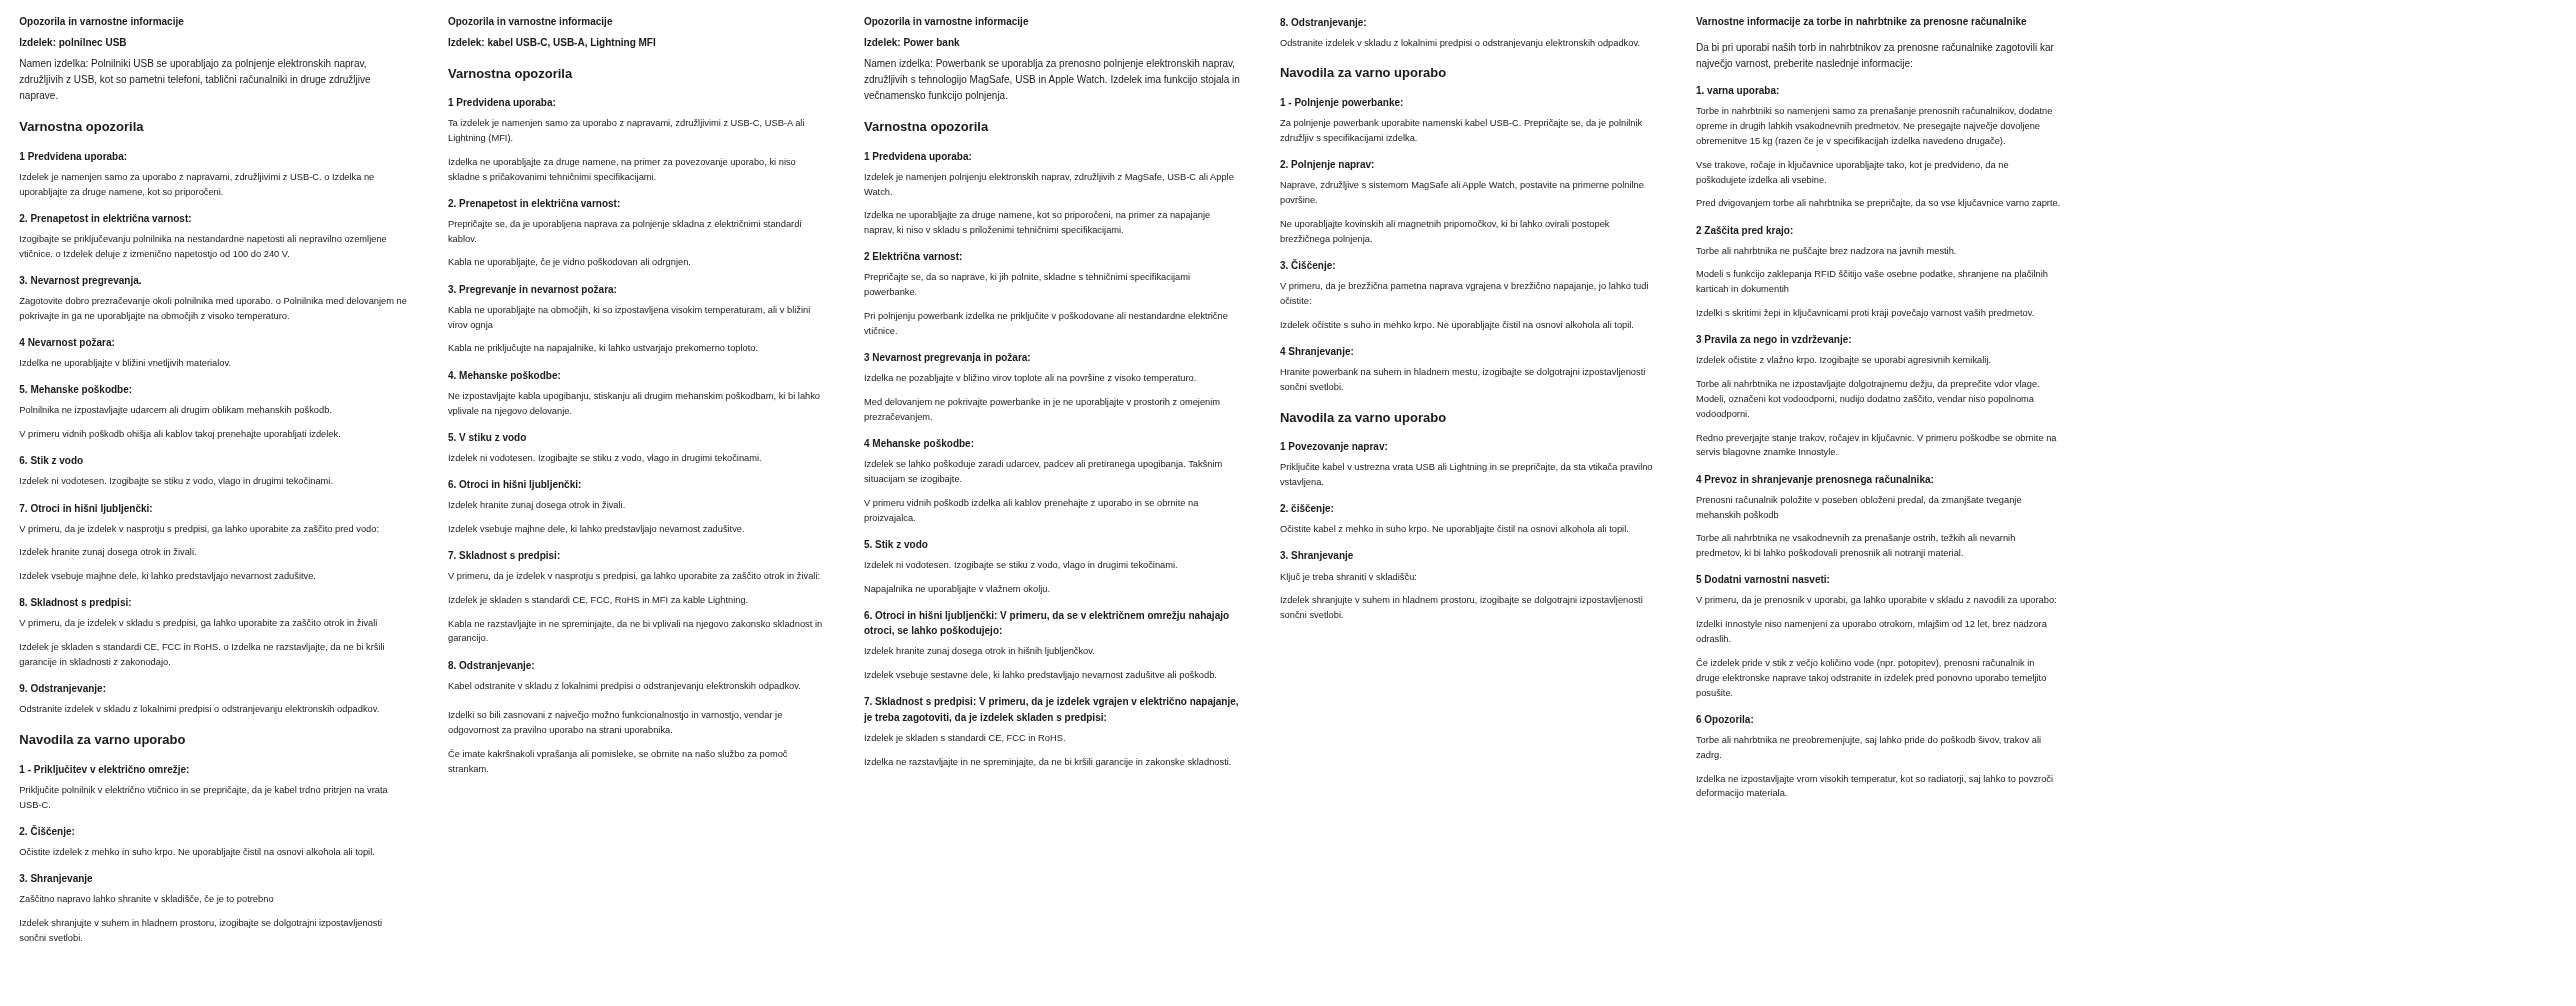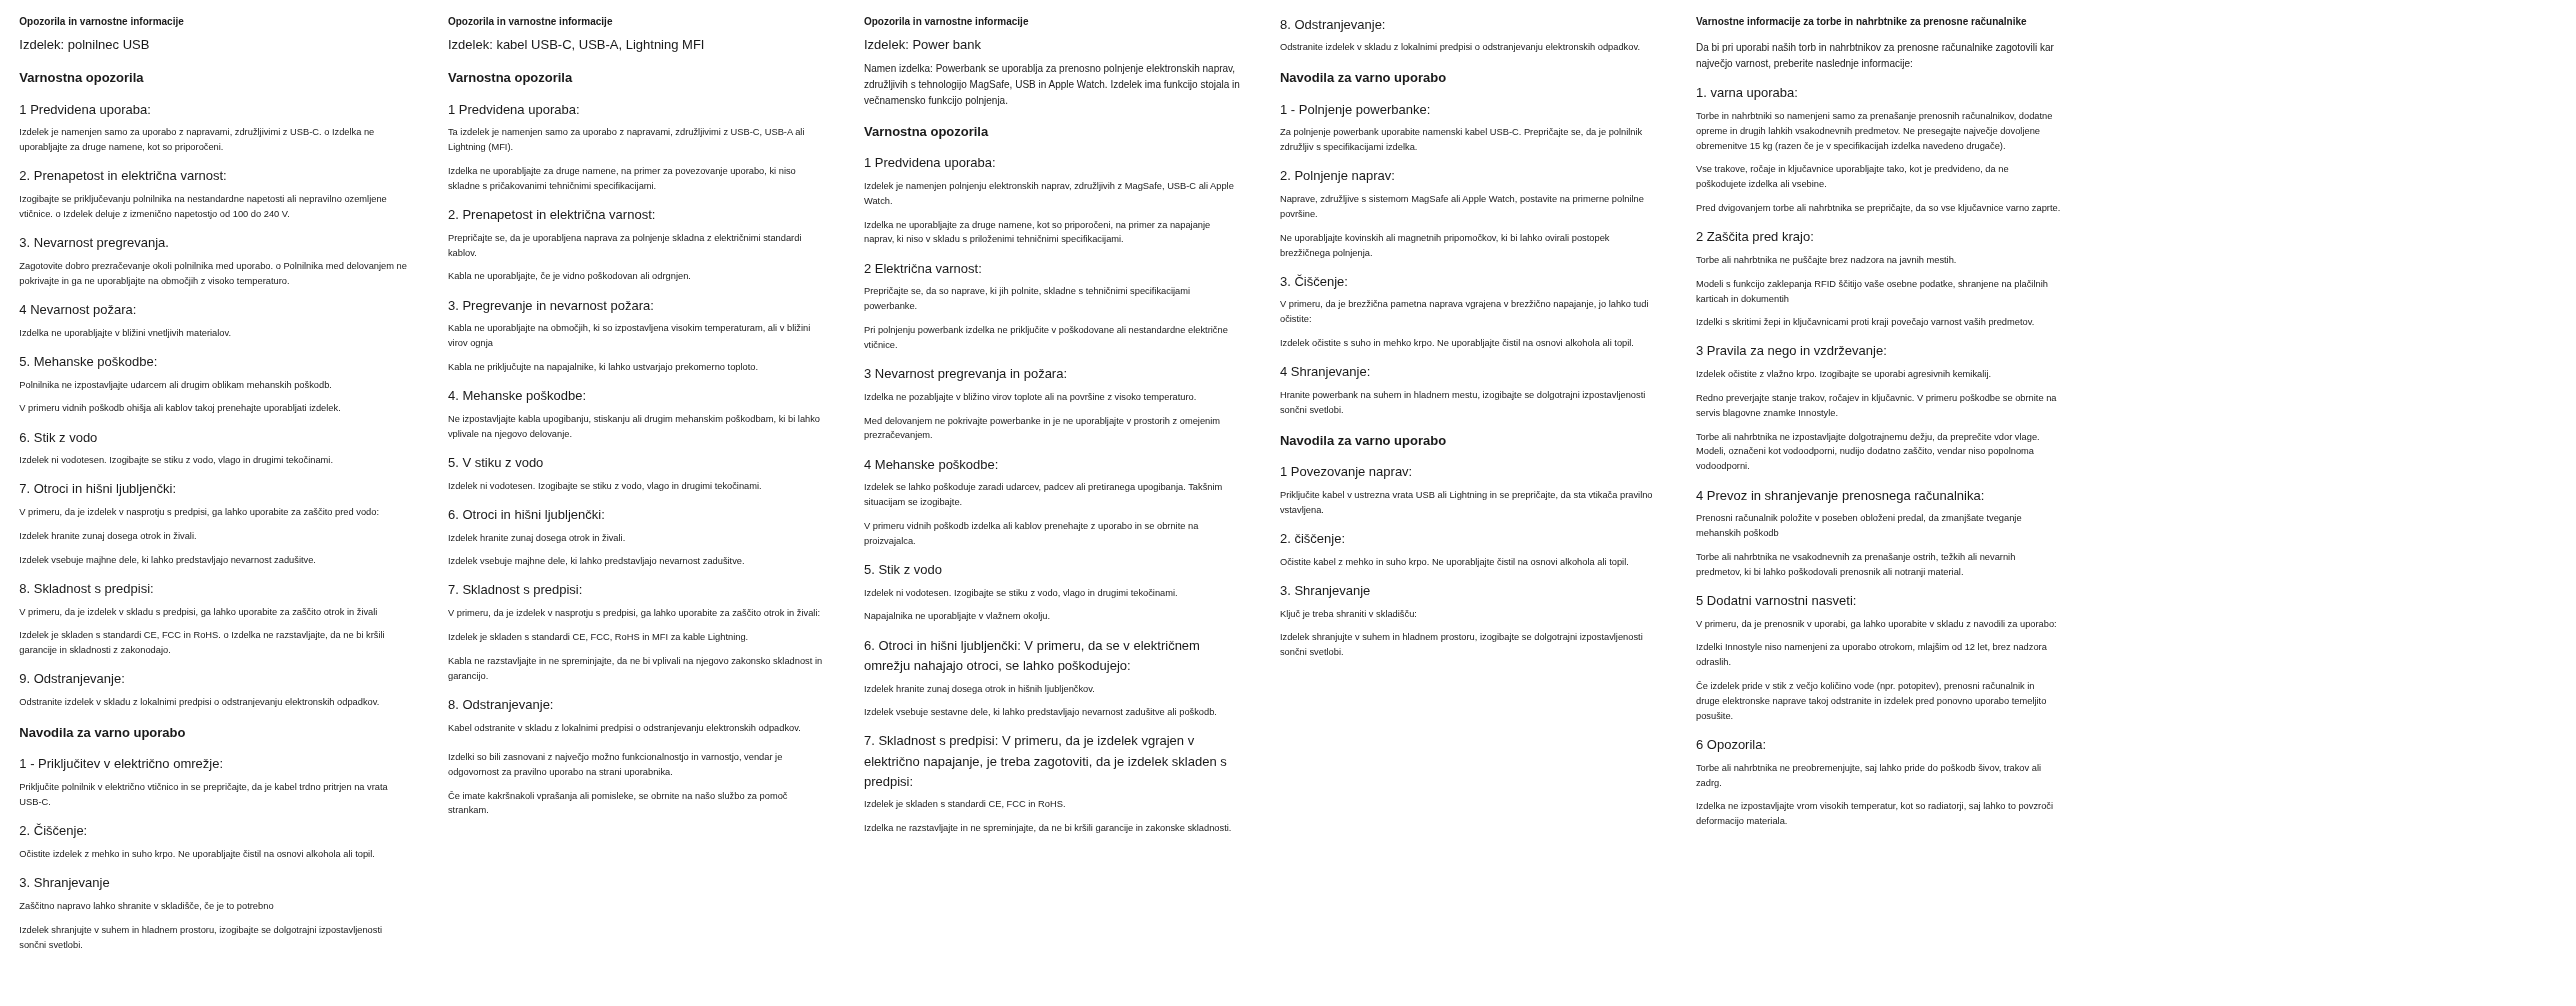--- a/index.html
+++ b/index.html
@@ -39,22 +39,22 @@
     font-size: 10px;
     margin: 0 0 11.3px 0;
     line-height: 1.4;
   }
   .sec-head {
     font-weight: bold;
     font-size: 13px;
     margin: 13px 0 6.4px 0;
   }
   .sub-head {
-    font-weight: normal;
-    font-size: 13px;
+    font-weight: bold;
+    font-size: 10px;
     margin: 11.3px 0 5.6px 0;
   }
   .para {
     margin: 0 0 8.9px 0;
     font-size: 9.3px;
     line-height: 1.6;
   }
   .intro {
     margin: 0 0 11.3px 0;
     font-size: 10px;
@@ -66,20 +66,21 @@
   }
 </style>
 </head>
 <body>
 
 <div class="page">
 
   <div class="col col-1">
     <div class="doc-title">Opozorila in varnostne informacije</div>
     <div class="sub-head smudge" style="margin-top:-4.8px;">Izdelek: polnilnec USB</div>
+    <div class="intro">Namen izdelka: Polnilniki USB se uporabljajo za polnjenje elektronskih naprav, združljivih z USB, kot so pametni telefoni, tablični računalniki in druge združljive naprave.</div>
 
     <div class="sec-head">Varnostna opozorila</div>
 
     <div>
       <div class="sub-head">1 Predvidena uporaba:</div>
       <div class="para">Izdelek je namenjen samo za uporabo z napravami, združljivimi z USB-C. o Izdelka ne uporabljajte za druge namene, kot so priporočeni.</div>
     </div>
     <div>
       <div class="sub-head">2. Prenapetost in električna varnost:</div>
       <div class="para">Izogibajte se priključevanju polnilnika na nestandardne napetosti ali nepravilno ozemljene vtičnice. o Izdelek deluje z izmenično napetostjo od 100 do 240 V.</div>
@@ -280,22 +281,22 @@
     </div>
     <div>
       <div class="sub-head">2 Zaščita pred krajo:</div>
       <div class="para">Torbe ali nahrbtnika ne puščajte brez nadzora na javnih mestih.</div>
       <div class="para">Modeli s funkcijo zaklepanja RFID ščitijo vaše osebne podatke, shranjene na plačilnih karticah in dokumentih</div>
       <div class="para">Izdelki s skritimi žepi in ključavnicami proti kraji povečajo varnost vaših predmetov.</div>
     </div>
     <div>
       <div class="sub-head">3 Pravila za nego in vzdrževanje:</div>
       <div class="para">Izdelek očistite z vlažno krpo. Izogibajte se uporabi agresivnih kemikalij.</div>
+      <div class="para">Torbe ali nahrbtnika ne izpostavljajte dolgotrajnemu dežju, da preprečite vdor vlage. Modeli, označeni kot vodoodporni, nudijo dodatno zaščito, vendar niso popolnoma vodoodporni.</div>
       <div class="para">Redno preverjajte stanje trakov, ročajev in ključavnic. V primeru poškodbe se obrnite na servis blagovne znamke Innostyle.</div>
-      <div class="para">Torbe ali nahrbtnika ne izpostavljajte dolgotrajnemu dežju, da preprečite vdor vlage. Modeli, označeni kot vodoodporni, nudijo dodatno zaščito, vendar niso popolnoma vodoodporni.</div>
     </div>
     <div>
       <div class="sub-head">4 Prevoz in shranjevanje prenosnega računalnika:</div>
       <div class="para">Prenosni računalnik položite v poseben obloženi predal, da zmanjšate tveganje mehanskih poškodb</div>
       <div class="para">Torbe ali nahrbtnika ne vsakodnevnih za prenašanje ostrih, težkih ali nevarnih predmetov, ki bi lahko poškodovali prenosnik ali notranji material.</div>
     </div>
     <div>
       <div class="sub-head">5 Dodatni varnostni nasveti:</div>
       <div class="para">V primeru, da je prenosnik v uporabi, ga lahko uporabite v skladu z navodili za uporabo:</div>
       <div class="para">Izdelki Innostyle niso namenjeni za uporabo otrokom, mlajšim od 12 let, brez nadzora odraslih.</div>

